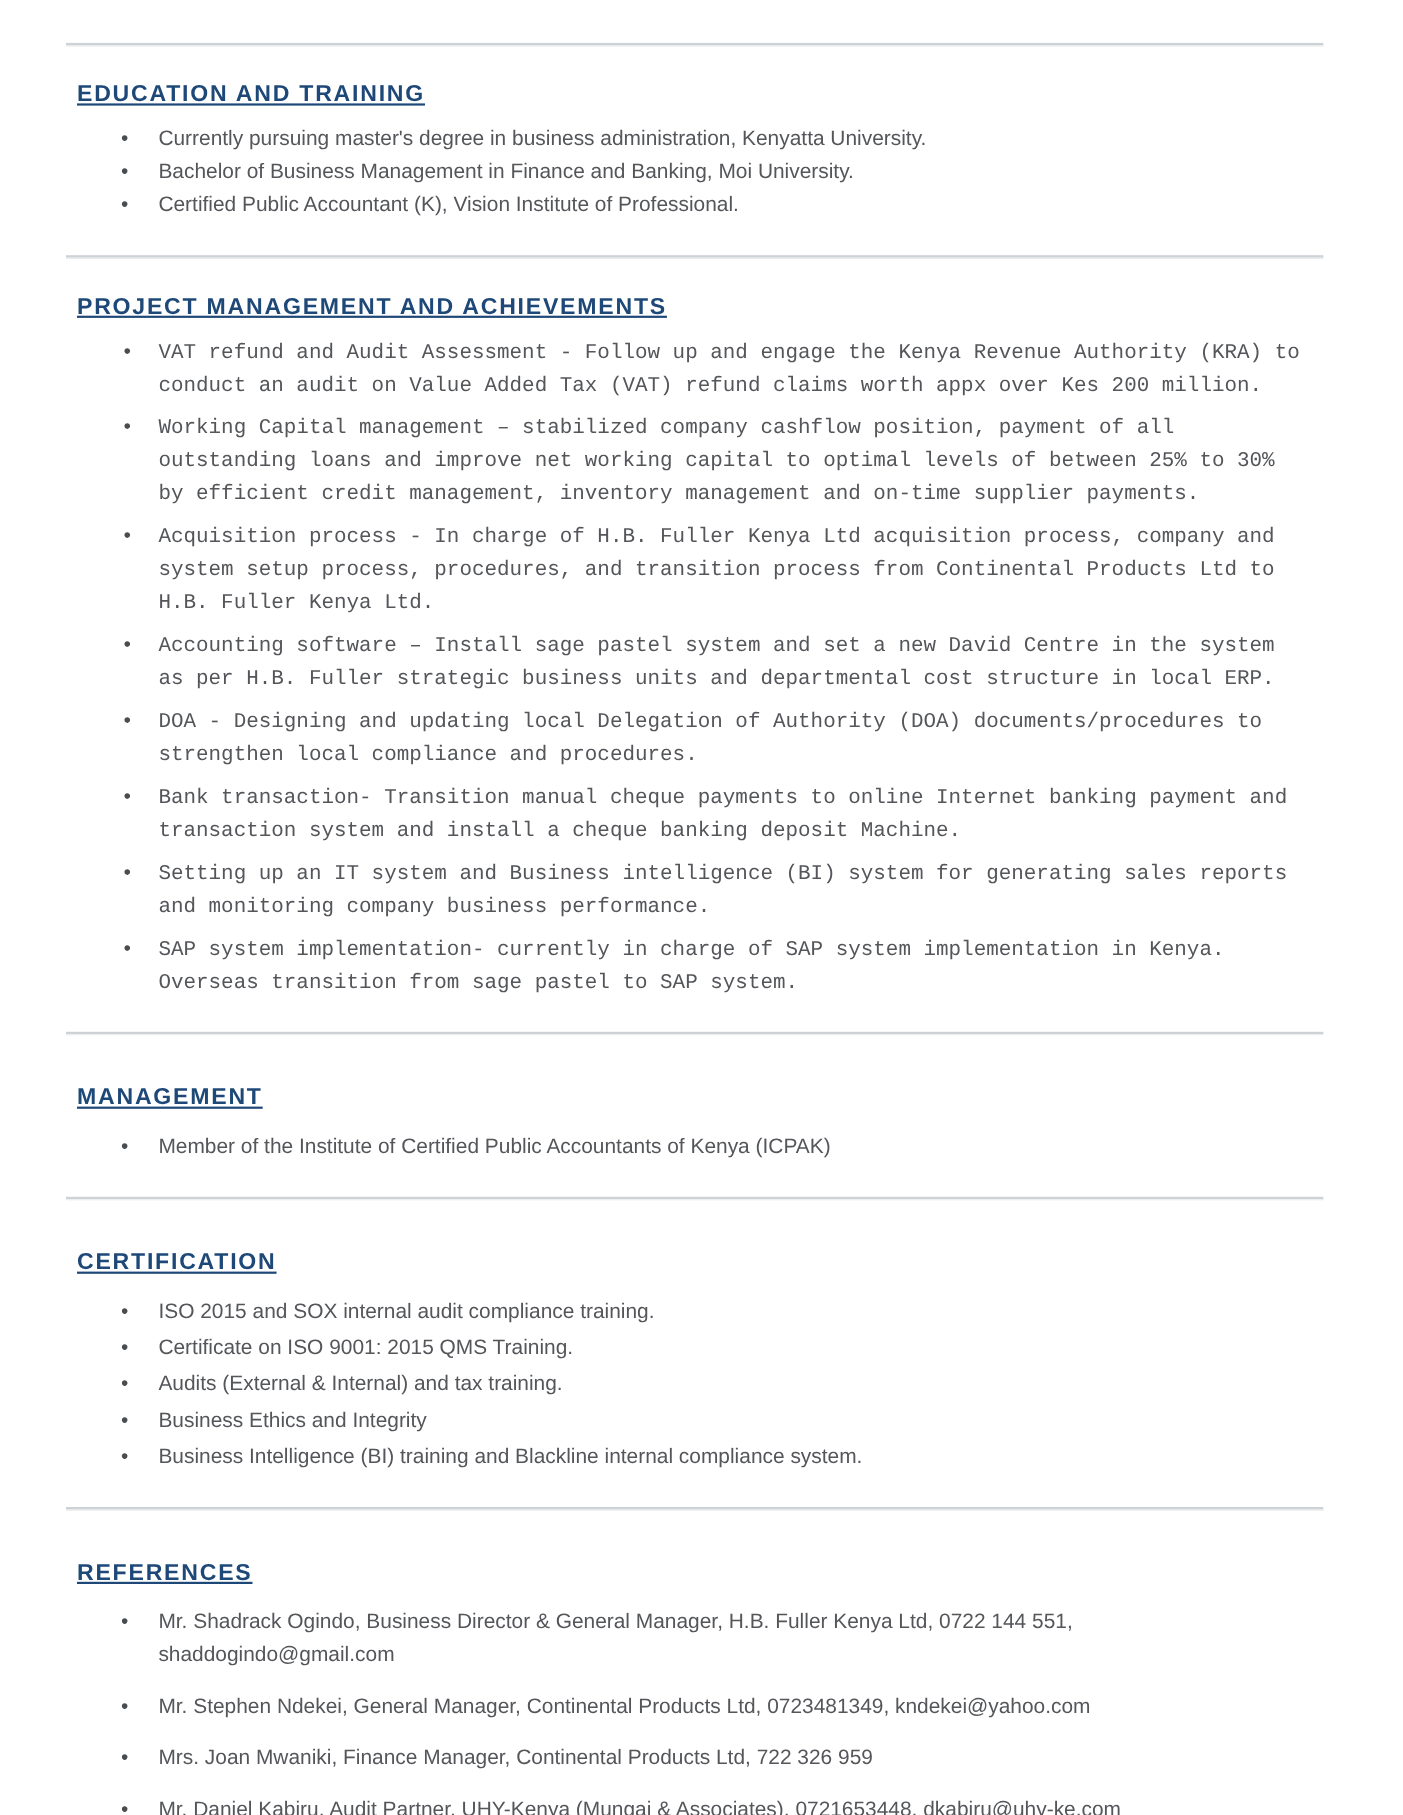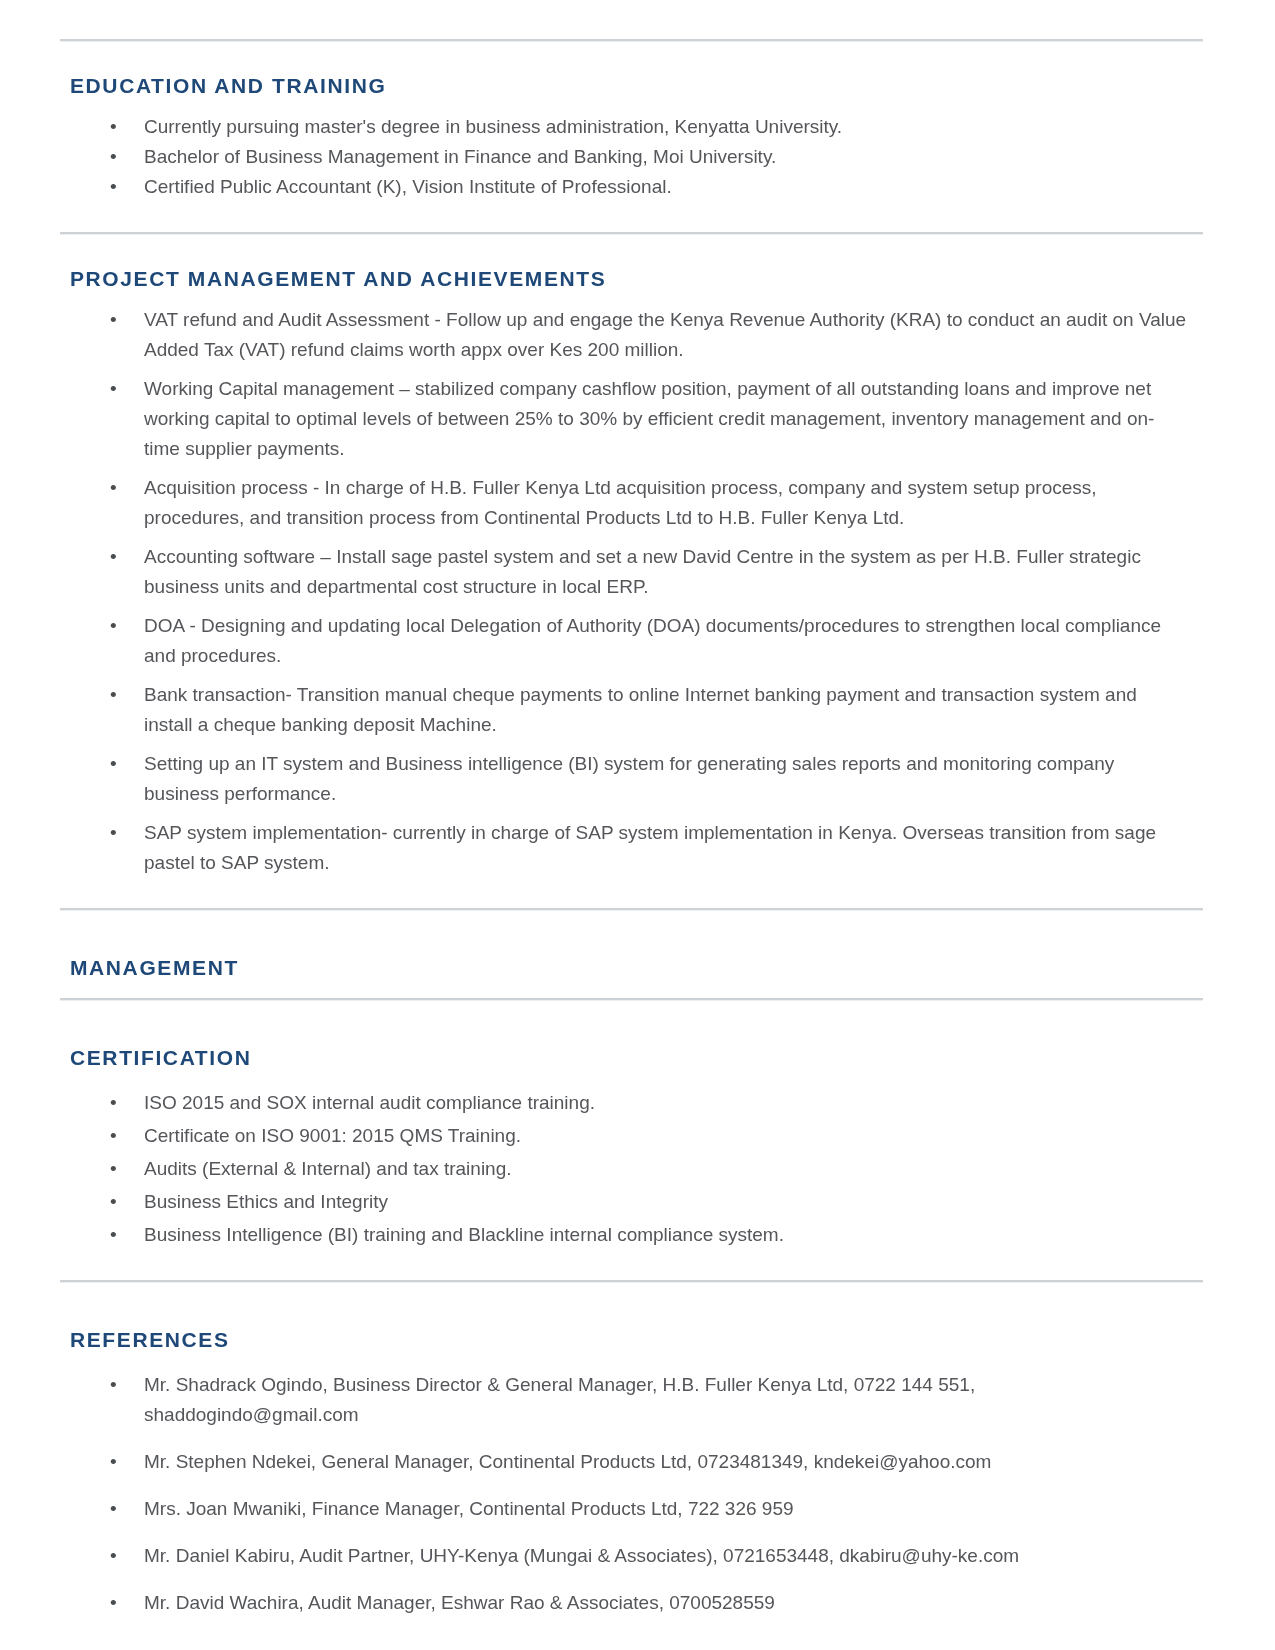--- a/index.html
+++ b/index.html
@@ -27,20 +27,21 @@
     margin-left: -10px;
     width: 1143px;
   }
   .section-title {
     margin: 31px 0 13px 0;
     font-size: 21px;
     line-height: 26px;
     font-weight: bold;
     letter-spacing: 1.6px;
     color: #1e4878;
+    text-decoration: underline;
   }
   ul.bullet-list {
     list-style: none;
     margin: 0 13px 30px 0;
     padding: 0;
   }
   ul.bullet-list li {
     position: relative;
     padding-left: 74px;
     padding-right: 2px;
@@ -51,21 +52,21 @@
   ul.bullet-list li::before {
     content: "\2022";
     position: absolute;
     left: 40px;
     top: 0;
     font-size: 19px;
     color: #4a4d50;
   }
   
   .list-education li      { margin-bottom: 0; }
-  .list-projects li       { margin-bottom: 9px; }
+  .list-projects li       { margin-bottom: 9px; font-family: Liberation Mono, monospace; }
   .list-projects          { margin-bottom: 24px; }
   .list-membership        { margin-bottom: 44px; }
   .list-membership li     { margin-bottom: 0; }
   .list-certification li  { margin-bottom: 3px; }
   .list-certification     { margin-bottom: 46px; }
   .list-references li     { margin-bottom: 17px; }
   .sec-membership .section-title,
   .sec-certification .section-title,
   .sec-references .section-title { margin-top: 44px; margin-bottom: 17px; }
 </style>
@@ -95,20 +96,23 @@
         <li>DOA - Designing and updating local Delegation of Authority (DOA) documents/procedures to strengthen local compliance and procedures.</li>
         <li>Bank transaction- Transition manual cheque payments to online Internet banking payment and transaction system and install a cheque banking deposit Machine.</li>
         <li>Setting up an IT system and Business intelligence (BI) system for generating sales reports and monitoring company business performance.</li>
         <li>SAP system implementation- currently in charge of SAP system implementation in Kenya. Overseas transition from sage pastel to SAP system.</li>
       </ul>
   </section>
 
   <section class="sec-membership">
     <div class="divider"></div>
     <h2 class="section-title">MANAGEMENT</h2>
+    <ul class="bullet-list list-membership">
+        <li>Member of the Institute of Certified Public Accountants of Kenya (ICPAK)</li>
+      </ul>
   </section>
 
   <section class="sec-certification">
     <div class="divider"></div>
     <h2 class="section-title">CERTIFICATION</h2>
     <ul class="bullet-list list-certification">
         <li>ISO 2015 and SOX internal audit compliance training.</li>
         <li>Certificate on ISO 9001: 2015 QMS Training.</li>
         <li>Audits (External &amp; Internal) and tax training.</li>
         <li>Business Ethics and Integrity</li>

